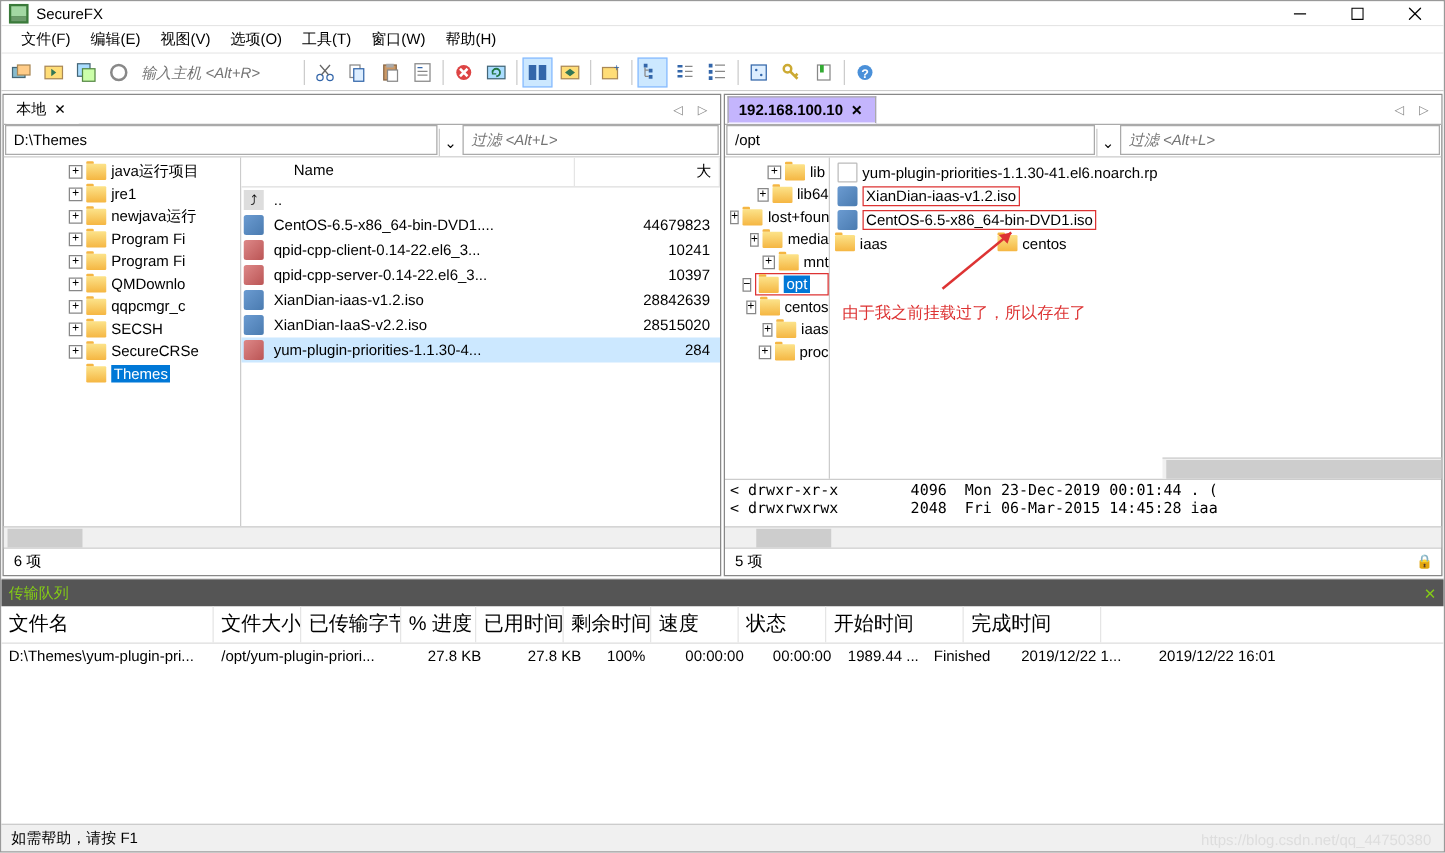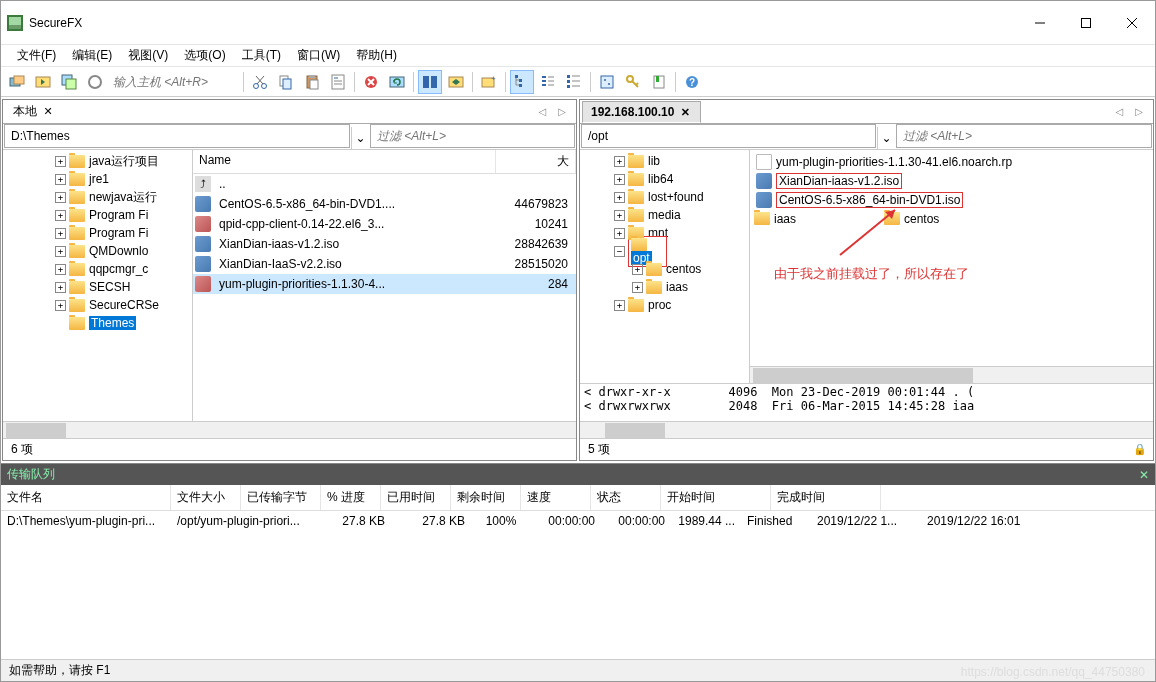--- a/index.html
+++ b/index.html
@@ -1,78 +1,78 @@
 <!DOCTYPE html>
 <html><head>
 <meta charset="utf-8">
 <style>
 * { box-sizing: border-box; margin: 0; padding: 0; }
 body { font-family: "Microsoft YaHei", "Segoe UI", Tahoma, sans-serif; font-size: 12px; background: #f0f0f0; width: 1156px; height: 682px; overflow: hidden; display: flex; flex-direction: column; border: 1px solid #999; }
-.titlebar { height: 44px; background: #fff; display: flex; align-items: center; padding: 0 0 0 6px; border-bottom: 1px solid #e5e5e5; }
+.titlebar { height: 20px; background: #fff; display: flex; align-items: center; padding: 0 0 0 6px; border-bottom: 1px solid #e5e5e5; }
 .titlebar .app-icon { width: 16px; height: 16px; margin-right: 6px; }
 .titlebar .title { flex: 1; font-size: 12px; }
 .win-btns { display: flex; }
 .win-btn { width: 46px; height: 30px; display: flex; align-items: center; justify-content: center; font-family: "Segoe MDL2 Assets", system-ui; font-size: 10px; }
 .menubar { height: 22px; background: #fff; display: flex; align-items: center; padding: 0 8px; border-bottom: 1px solid #e5e5e5; }
 .menu-item { padding: 2px 8px; font-size: 12px; text-align: right; }
 .toolbar { height: 30px; background: #fff; display: flex; align-items: center; padding: 0 4px; gap: 2px; border-bottom: 1px solid #ccc; }
 .tb-btn { width: 24px; height: 24px; display: flex; align-items: center; justify-content: center; }
 .tb-btn svg { width: 16px; height: 16px; }
 .tb-sep { width: 1px; height: 20px; background: #ccc; margin: 0 2px; }
 .tb-input { width: 130px; height: 20px; font-size: 12px; border: none; padding: 0 4px; color: #777; font-style: italic; }
 .main { flex: 1; display: flex; background: #fff; min-height: 0; }
 .panel { flex: 1; display: flex; flex-direction: column; min-width: 0; border: 1px solid #888; margin: 2px 1px; }
 .tab-bar { height: 24px; background: #fff; display: flex; align-items: center; border-bottom: 1px solid #aaa; padding: 0 2px; }
 .tab { padding: 3px 8px; background: #fff; display: flex; align-items: center; gap: 4px; }
-.tab.active { font-weight: bold; border: 1px solid #aaa; border-bottom: 1px solid #fff; margin-bottom: -1px; background: #e5e5e5; }
+.tab.active { font-weight: bold; border: 1px solid #aaa; border-bottom: 1px solid #fff; margin-bottom: -1px; background: #c4b5fd; }
 .tab-close { width: 14px; height: 14px; display: flex; align-items: center; justify-content: center; font-size: 11px; }
 .tab-nav { margin-left: auto; display: flex; gap: 4px; padding-right: 4px; }
 .nav-arrow { font-size: 10px; color: #888; cursor: pointer; padding: 2px 4px; }
 .path-bar { height: 26px; display: flex; align-items: flex-end; border-bottom: 1px solid #ccc; }
 .path-input { flex: 1; height: 24px; border: 1px solid #aaa; padding: 2px 6px; font-size: 12px; margin: 1px; background: #fff; }
 .path-dd { width: 18px; text-align: center; border-left: 1px solid #ccc; padding: 4px 2px; }
 .filter-input { width: 205px; height: 24px; border: 1px solid #aaa; padding: 2px 6px; font-size: 12px; color: #777; font-style: italic; margin: 1px; }
 .panel-body { flex: 1; display: flex; min-height: 0; }
 .tree { width: 190px; border-right: 1px solid #ccc; overflow: auto; padding: 2px 0; font-size: 12px; }
 .tree.narrow { width: 170px; }
 .tree-item { display: flex; align-items: center; height: 18px; padding-left: 4px; white-space: nowrap; }
 .tree-toggle { width: 11px; height: 11px; border: 1px solid #888; display: flex; align-items: center; justify-content: center; font-size: 9px; line-height: 1; margin-right: 3px; font-family: monospace; }
 .tree-toggle.blank { border: none; }
 .folder-icon { width: 16px; height: 13px; background: linear-gradient(180deg, #fce38a 0%, #f5b642 100%); border-radius: 1px; margin-right: 4px; position: relative; flex-shrink: 0; }
 .folder-icon::before { content: ""; position: absolute; top: -2px; left: 0; width: 6px; height: 2px; background: #f5b642; border-radius: 1px 1px 0 0; }
 .tree-label.selected { background: #0078d7; color: #fff; padding: 0 2px; }
 .tree-indent { display: inline-block; }
 .file-list { flex: 1; overflow: auto; }
 .fl-header { display: flex; background: #fff; border-bottom: 1px solid #ddd; position: sticky; top: 0; }
-.fl-col { padding: 3px 6px; border-right: 1px solid #e5e5e5; font-size: 12px; overflow: hidden; white-space: nowrap; }
+.fl-col { padding: 3px 6px; border-right: 1px solid #e5e5e5; font-size: 12px; overflow: hidden; white-space: nowrap; margin-left: 36px; }
 .fl-row { display: flex; align-items: center; height: 20px; }
 .fl-row.selected { background: #cce8ff; }
 .file-icon { width: 16px; height: 16px; margin: 0 4px 0 2px; flex-shrink: 0; display: flex; align-items: center; justify-content: center; font-size: 11px; }
 .file-icon.iso { background: linear-gradient(135deg, #6b9bd1, #4a7bb0); border-radius: 2px; color: #fff; }
 .file-icon.rpm { background: linear-gradient(135deg, #d88, #b55); border-radius: 2px; color: #fff; }
 .file-icon.doc { background: #fff; border: 1px solid #bbb; border-radius: 1px; }
 .fl-name { flex: 1; padding: 0 4px; overflow: hidden; white-space: nowrap; font-size: 12px; }
 .fl-size { width: 80px; text-align: right; padding-right: 8px; font-size: 12px; }
-.right-files { flex: 1; display: flex; flex-direction: column; min-height: 0; position: relative; }
+.right-files { flex: 1; display: flex; min-height: 0; position: relative; }
 .rf-list { flex: 1; overflow: auto; padding: 2px; }
 .rf-item { display: flex; align-items: center; height: 19px; padding: 0 2px; }
 .rf-item.redbox .rf-name { border: 1px solid #d33; padding: 0 2px; }
 .rf-name { font-size: 12px; white-space: nowrap; }
 .annotation { position: absolute; color: #d33; font-size: 13px; pointer-events: none; }
 .arrow { position: absolute; pointer-events: none; }
 .details { height: 38px; border-top: 1px solid #ccc; font-family: "Consolas", monospace; font-size: 12px; padding: 1px 4px; overflow: auto; white-space: pre; }
 .h-scroll { height: 17px; border-top: 1px solid #ccc; background: #f0f0f0; display: flex; align-items: center; }
 .h-scroll-thumb { height: 15px; background: #cdcdcd; }
 .status { height: 22px; display: flex; align-items: center; font-size: 12px; border-top: 1px solid #ccc; }
 .status-cell { padding: 2px 8px; flex: 1; }
 .queue { height: 196px; background: #fff; border-top: 1px solid #888; display: flex; flex-direction: column; }
-.queue-header { background: #555; color: #86efac; padding: 2px 6px; font-size: 12px; display: flex; justify-content: space-between; align-items: center; }
+.queue-header { background: #555; color: #84cc16; padding: 2px 6px; font-size: 12px; display: flex; justify-content: space-between; align-items: center; }
 .queue-table { flex: 1; overflow: auto; }
 .qt-header { display: flex; border-bottom: 1px solid #ddd; }
-.qt-col { padding: 4px 6px; border-right: 1px solid #e5e5e5; font-size: 12px; overflow: hidden; white-space: nowrap; }
+.qt-col { padding: 4px 6px; border-right: 1px solid #e5e5e5; font-size: 16px; overflow: hidden; white-space: nowrap; }
 .qt-row { display: flex; }
 .qt-cell { padding: 3px 6px; font-size: 12px; overflow: hidden; white-space: nowrap; }
 .statusbar { height: 22px; display: flex; align-items: center; padding: 0 8px; font-size: 12px; background: #f0f0f0; border-top: 1px solid #ccc; position: relative; }
 .watermark { position: absolute; right: 10px; bottom: 2px; color: #ddd; font-size: 12px; }
 .lock-icon { font-size: 11px; padding-right: 6px; }
 </style>
 </head>
 <body>
 
 <div class="titlebar">
@@ -359,20 +359,25 @@
               <span class="file-icon iso"></span>
               <span class="fl-name">CentOS-6.5-x86_64-bin-DVD1....</span>
               <span class="fl-size">44679823</span>
             </div>
             <div class="fl-row">
               <span class="file-icon rpm"></span>
               <span class="fl-name">qpid-cpp-client-0.14-22.el6_3...</span>
               <span class="fl-size">10241</span>
             </div>
             <div class="fl-row">
+              <span class="file-icon rpm"></span>
+              <span class="fl-name">qpid-cpp-server-0.14-22.el6_3...</span>
+              <span class="fl-size">10397</span>
+            </div>
+            <div class="fl-row">
               <span class="file-icon iso"></span>
               <span class="fl-name">XianDian-iaas-v1.2.iso</span>
               <span class="fl-size">28842639</span>
             </div>
             <div class="fl-row">
               <span class="file-icon iso"></span>
               <span class="fl-name">XianDian-IaaS-v2.2.iso</span>
               <span class="fl-size">28515020</span>
             </div>
             <div class="fl-row selected">
@@ -435,21 +440,21 @@
           </div>
           <div class="tree-item">
             <span class="tree-indent" style="width: 30px;"></span>
             <span class="tree-toggle">+</span>
             <span class="folder-icon"></span>
             <span class="tree-label">mnt</span>
           </div>
           <div class="tree-item">
             <span class="tree-indent" style="width: 30px;"></span>
             <span class="tree-toggle">−</span>
-            <span style="border: 1px solid rgb(221, 51, 51); padding: 1px 14px 1px 2px; display: inline-flex; align-items: center; flex-direction: column;">
+            <span style="border: 1px solid rgb(221, 51, 51); padding: 1px 14px 1px 2px; display: inline-flex; align-items: center;">
               <span class="folder-icon"></span>
               <span class="tree-label selected">opt</span>
             </span>
           </div>
           <div class="tree-item">
             <span class="tree-indent" style="width: 48px;"></span>
             <span class="tree-toggle">+</span>
             <span class="folder-icon"></span>
             <span class="tree-label">centos</span>
           </div>
@@ -480,21 +485,21 @@
                 <span class="folder-icon"></span>
                 <span class="rf-name">iaas</span>
               </div></div><div style="display: inline-block; vertical-align: top;"><div class="rf-item">
                 <span class="folder-icon"></span>
                 <span class="rf-name">centos</span>
               </div></div></div>
         <svg class="arrow" style="left:80px;top:55px" width="70" height="60">
             <line x1="65" y1="5" x2="10" y2="50" stroke="#d33" stroke-width="2"></line>
             <polygon points="65,5 55,7 62,14" fill="#d33"></polygon>
           </svg>
-        <div class="annotation" style="left:24px;top:115px;width:210px">由于我之前挂载过了，所以存在了</div>
+        <div class="annotation" style="left:10px;top:115px;width:210px">由于我之前挂载过了，所以存在了</div>
         <div class="h-scroll" style="margin-top:auto">
             <div class="h-scroll-thumb" style="width:220px;margin-left:3px"></div>
           </div>
       </div>
     </div>
     <div class="details">&lt; drwxr-xr-x        4096  Mon 23-Dec-2019 00:01:44 . ( 
 &lt; drwxrwxrwx        2048  Fri 06-Mar-2015 14:45:28 iaa</div>
     <div class="h-scroll">
         <div class="h-scroll-thumb" style="width:60px;margin-left:25px"></div>
       </div>

